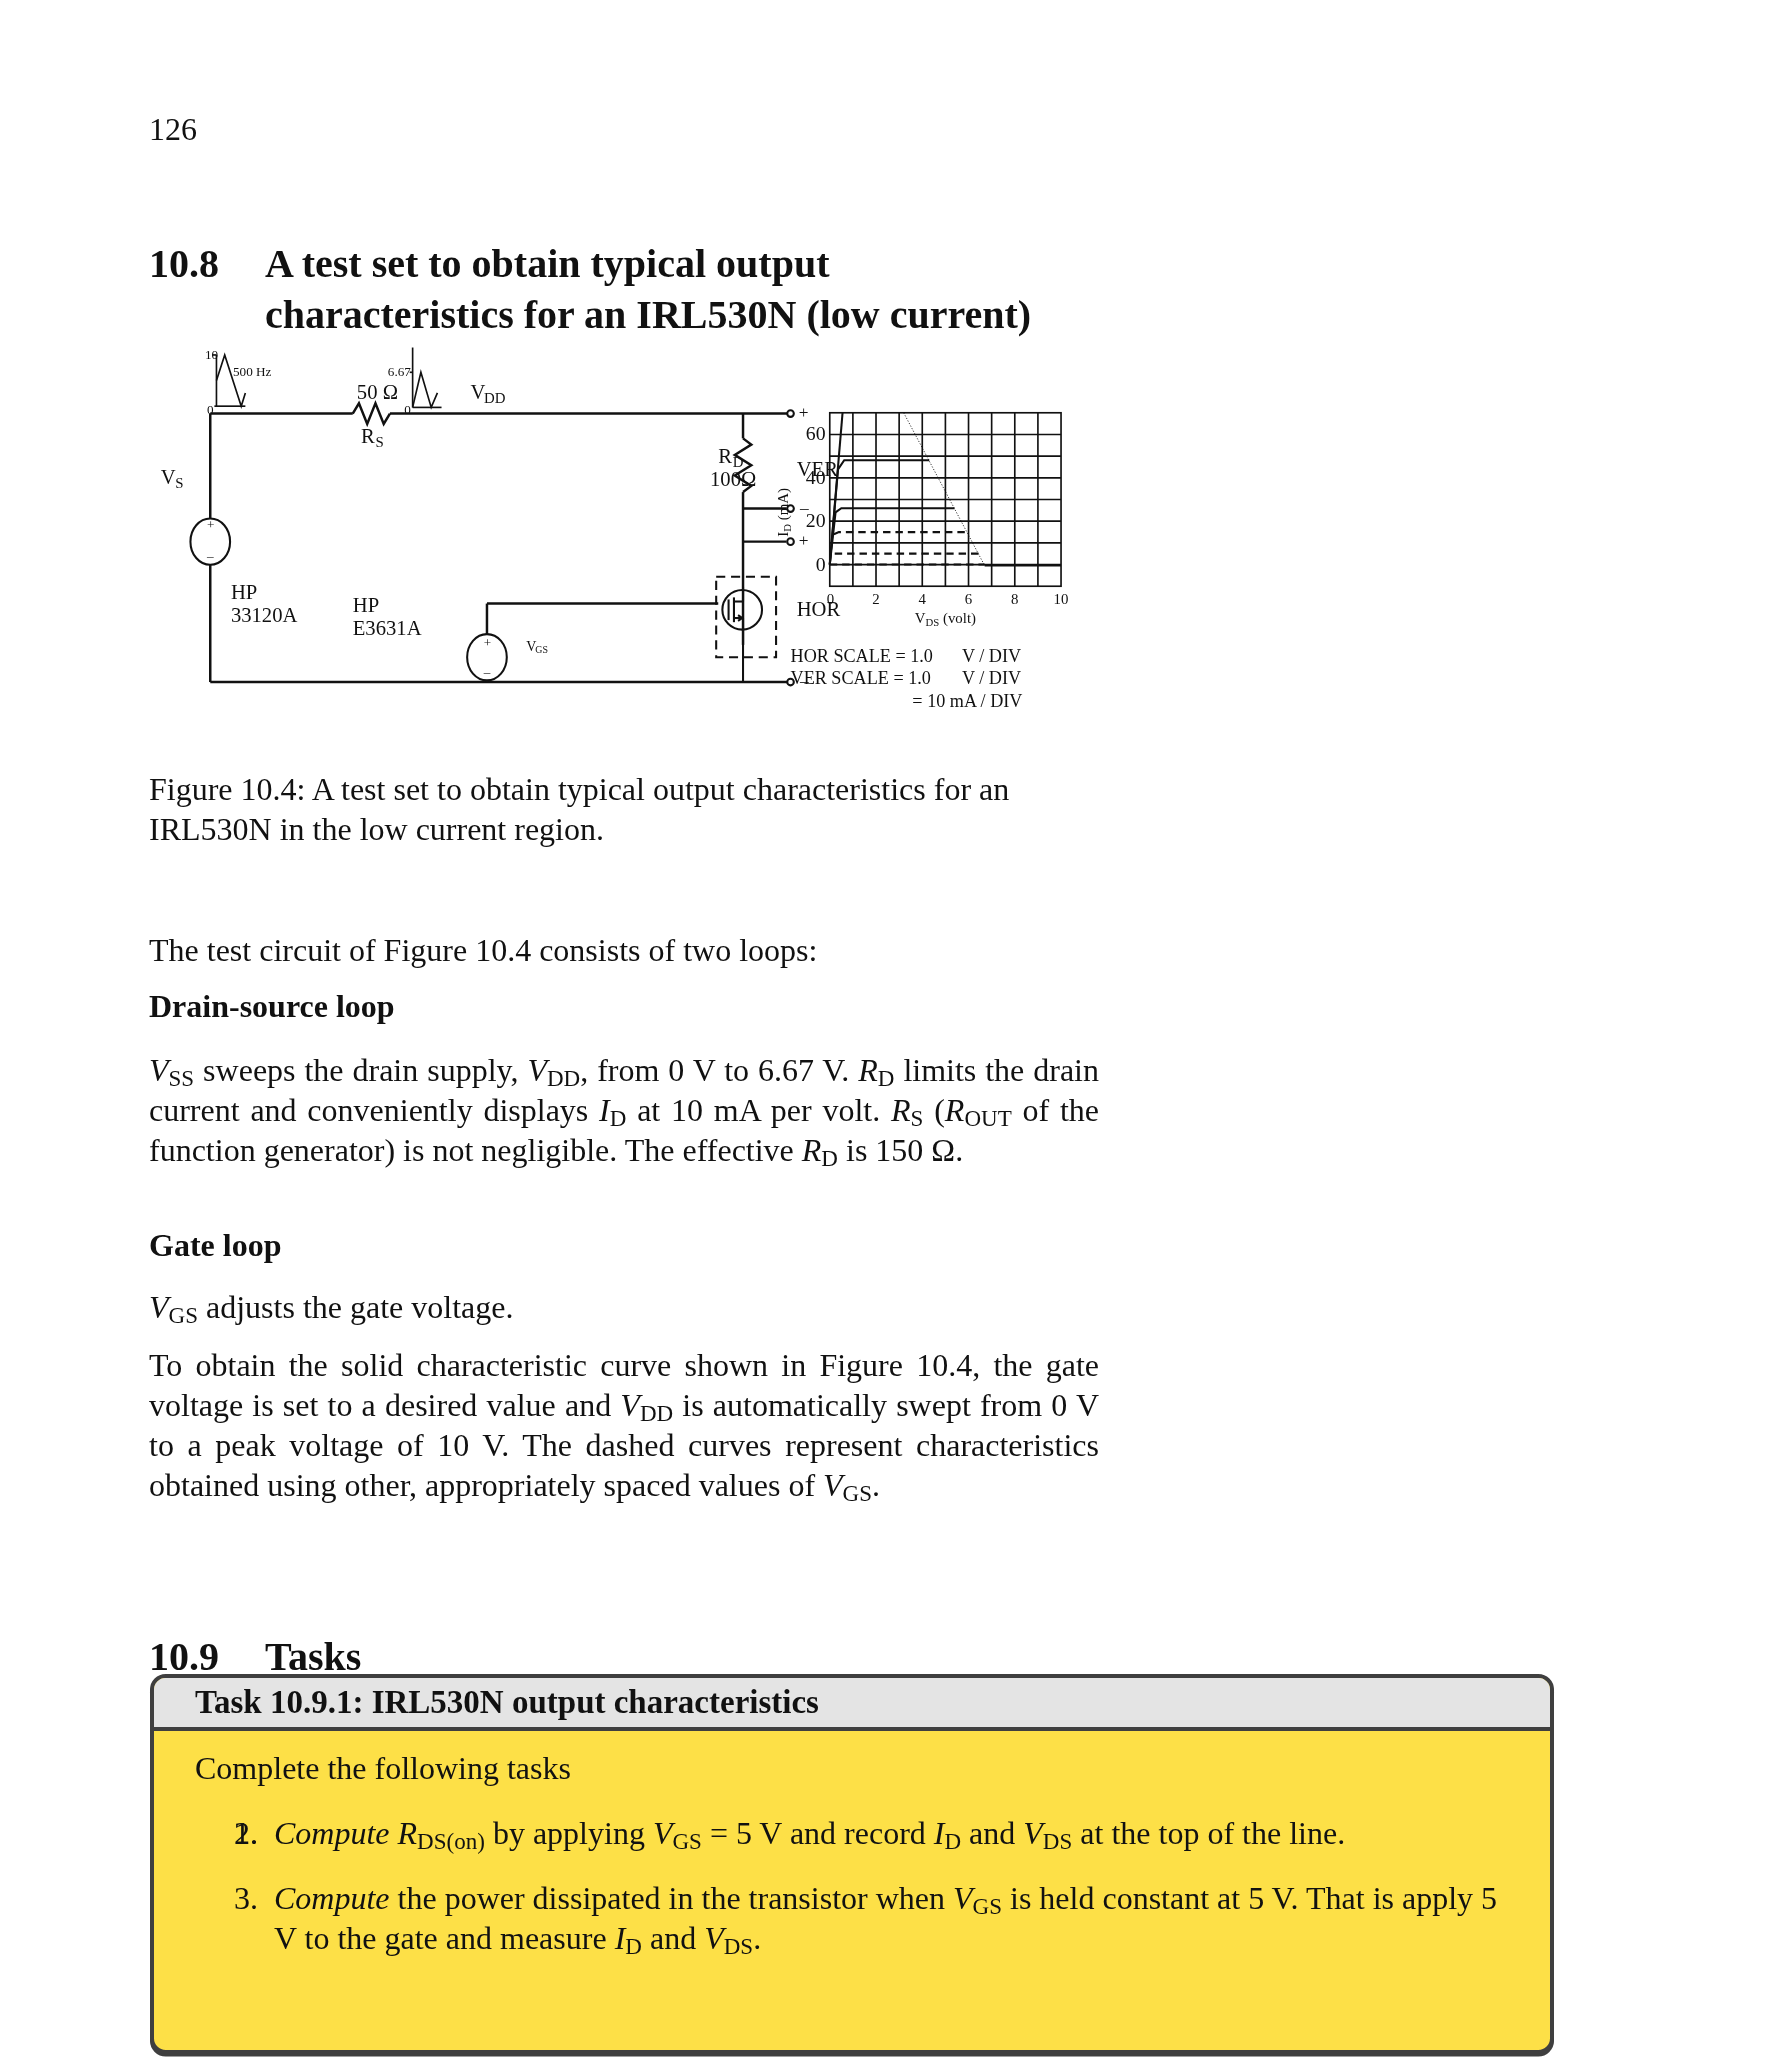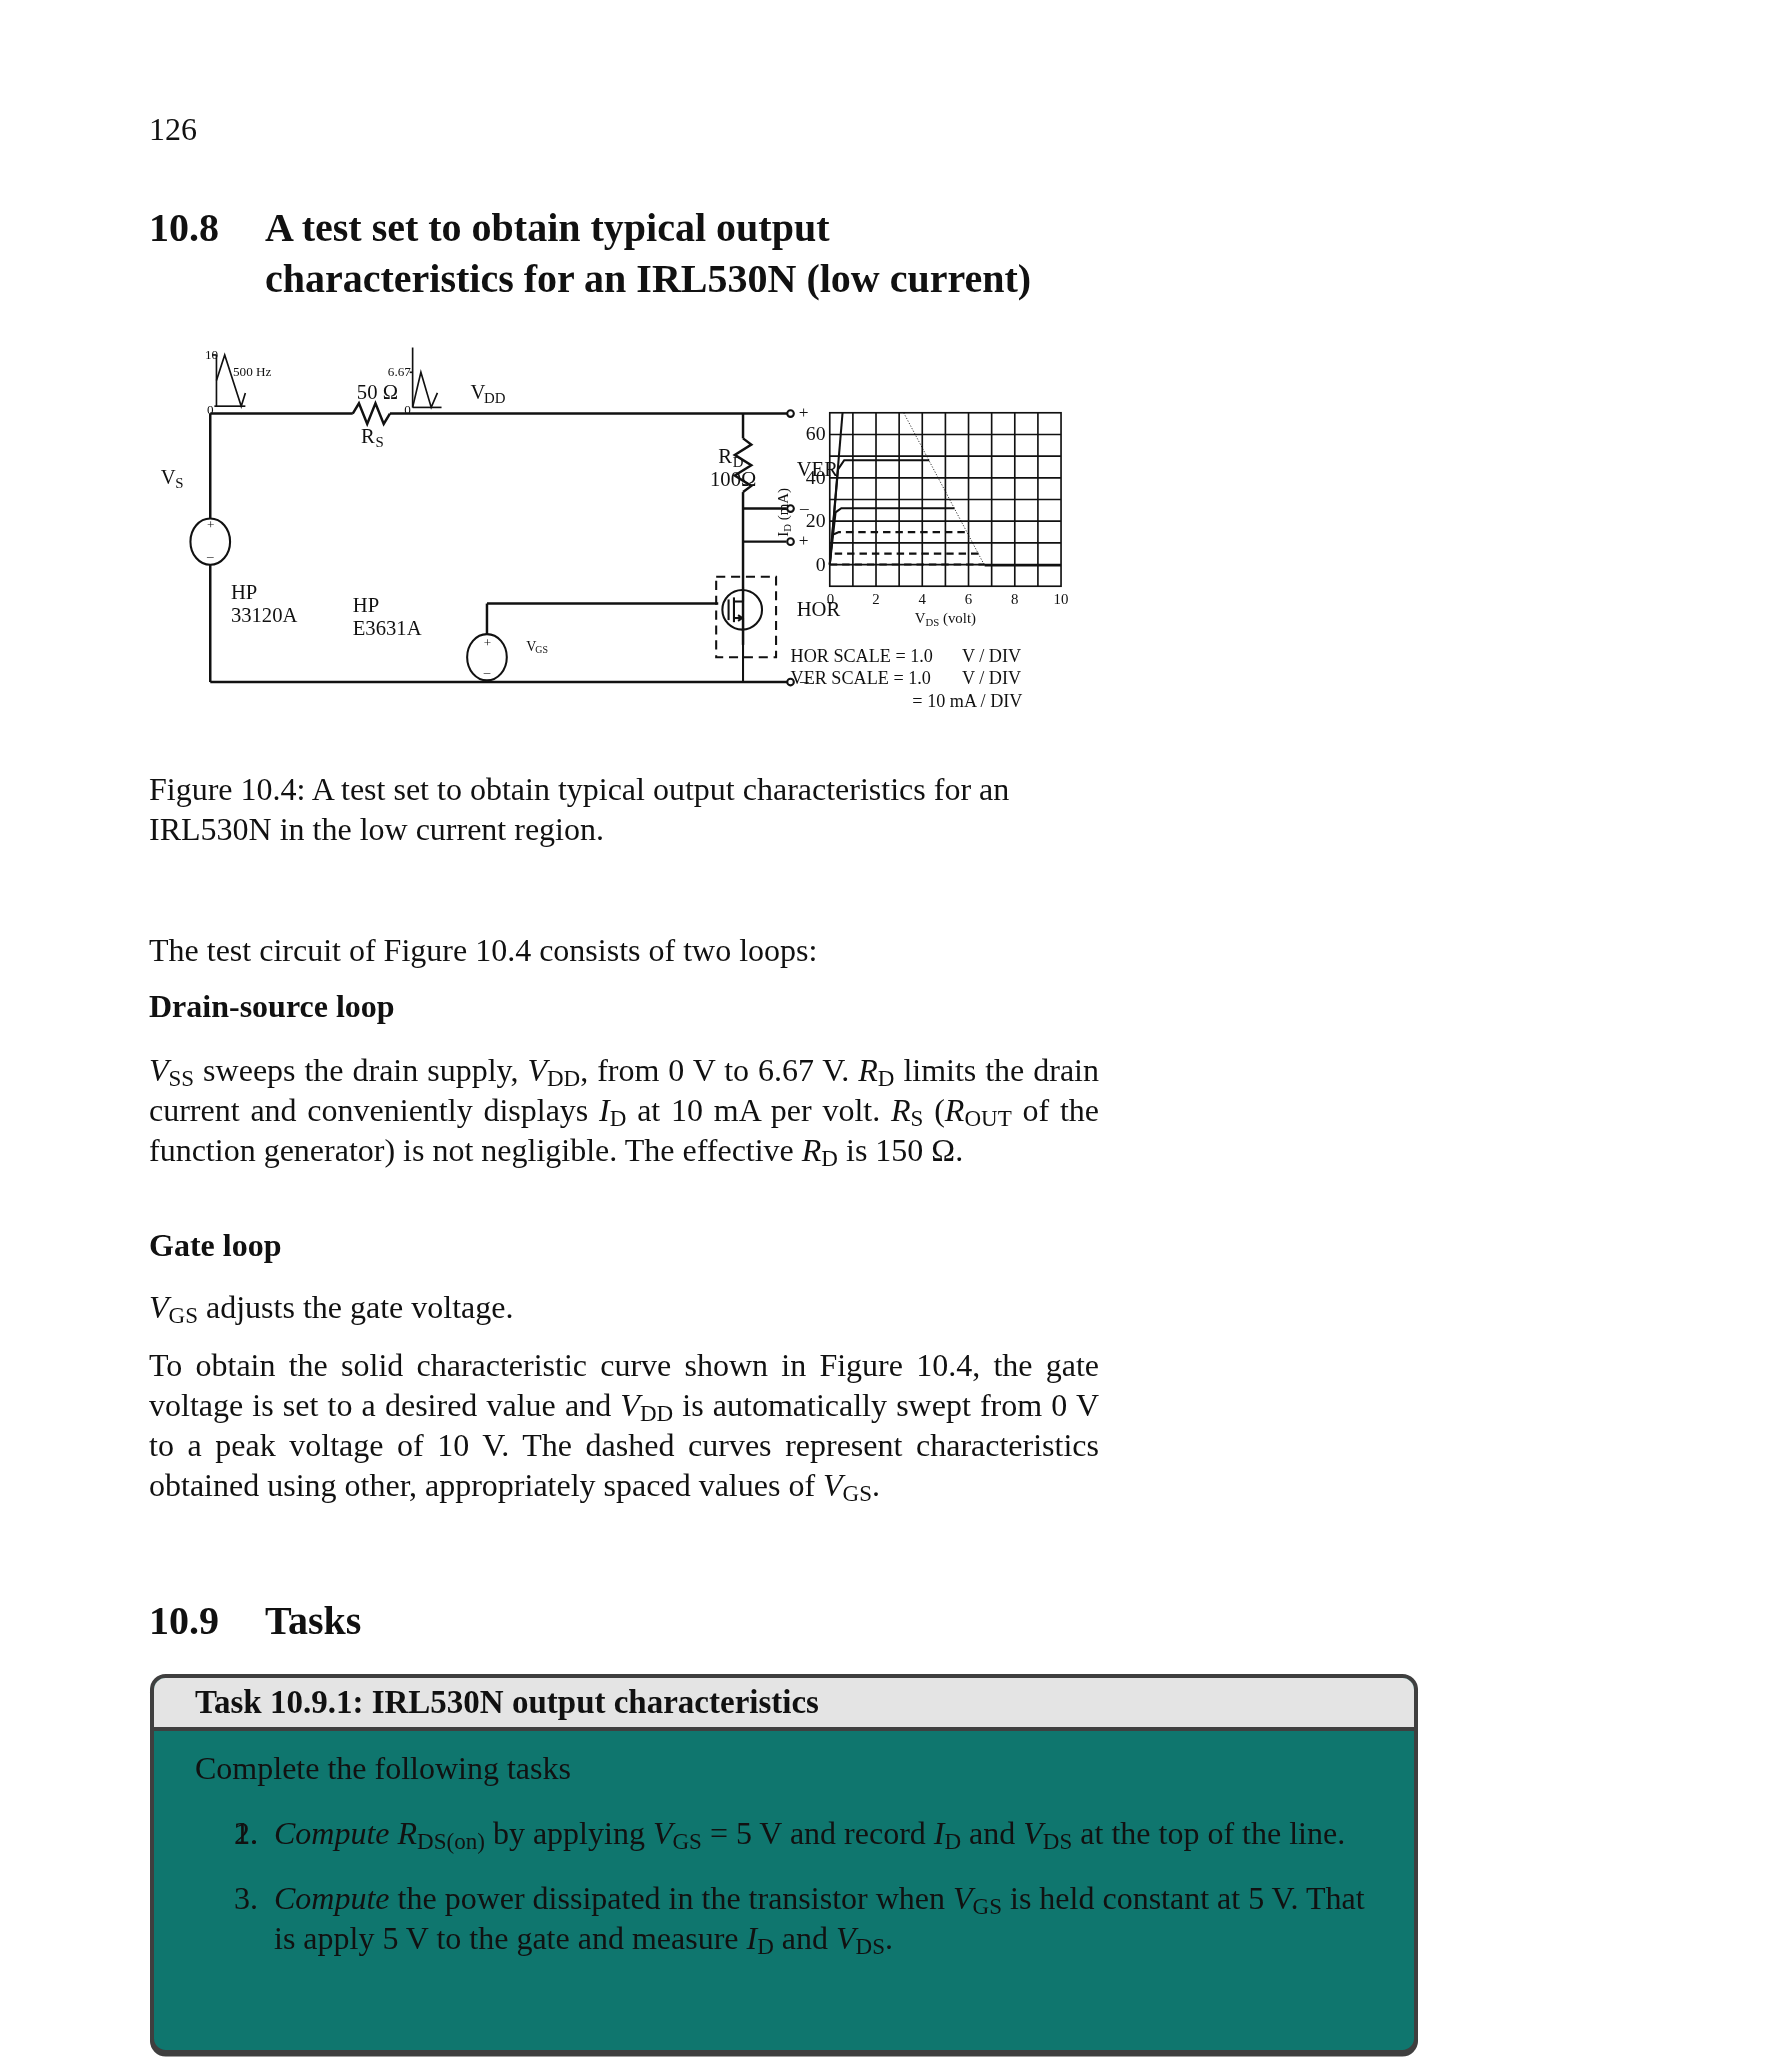--- a/index.html
+++ b/index.html
@@ -1,34 +1,34 @@
 <!DOCTYPE html>
 <html style="font-size:6.6px"><head>
 <meta charset="utf-8">
 <style>
   html, body { margin: 0; padding: 0; background: #ffffff; }
   body { width: 1784px; height: 2309px; position: relative; overflow: hidden;
          font-family: "Liberation Serif", "DejaVu Serif", serif; color: #111; }
   .abs { position: absolute; }
   .page-number { left: 149px; top: 111px; font-size: 32px; }
-  .section-heading { left: 149px; font-weight: bold; font-size: 40px; line-height: 51px; }
+  .section-heading { left: 149px; font-weight: bold; font-size: 40px; line-height: 51px; margin-top: 36px; }
   .section-heading .num { display: inline-block; width: 116px; }
   .heading-108 { top: 202px; }
   .heading-108 .line2 { padding-left: 116px; display: block; }
   .figure { left: 140px; top: 331px; width: 950px; height: 413px; }
   .caption { left: 149px; top: 769px; width: 950px; font-size: 32px; line-height: 40px; }
   .caption b { font-weight: normal; }
   .para { left: 149px; width: 950px; font-size: 32px; line-height: 40px; text-align: justify; }
   .subhead { left: 149px; font-size: 32px; font-weight: bold; }
   sub { font-size: 0.72em; vertical-align: -0.22em; line-height: 0; font-style: normal; }
   i sub { font-style: normal; }
   .heading-109 { top: 1595px; }
-  .task-box { left: 150px; top: 1674px; width: 1268px; height: 380px;
+  .task-box { left: 150px; top: 1674px; width: 1404px; height: 380px;
               border: 4.1px solid #3f3f3f; border-radius: 15.7px; box-sizing: border-box;
-              box-shadow: 0 2.5px 0 #3f3f3f; overflow: hidden; background: #0f766e; }
+              box-shadow: 0 2.5px 0 #3f3f3f; overflow: hidden; background: #fde047; }
   .task-header { height: 49px; background: #e4e4e4; border-bottom: 4.1px solid #3f3f3f;
                  font-weight: bold; font-size: 33px; line-height: 49px; padding-left: 41px; }
   .task-body { padding: 16.5px 0 0 41px; font-size: 32px; line-height: 40px; }
   .task-intro { margin: 0 0 25px 0; }
   .task-list { list-style: none; margin: 0; padding: 0; }
   .task-list li { position: relative; padding-left: 79px; margin-bottom: 25px; padding-right: 25px; }
   .task-list li .n { position: absolute; left: 39px; }
   svg text { font-family: "Liberation Serif", "DejaVu Serif", serif; fill: #111; }
 </style>
 </head>

